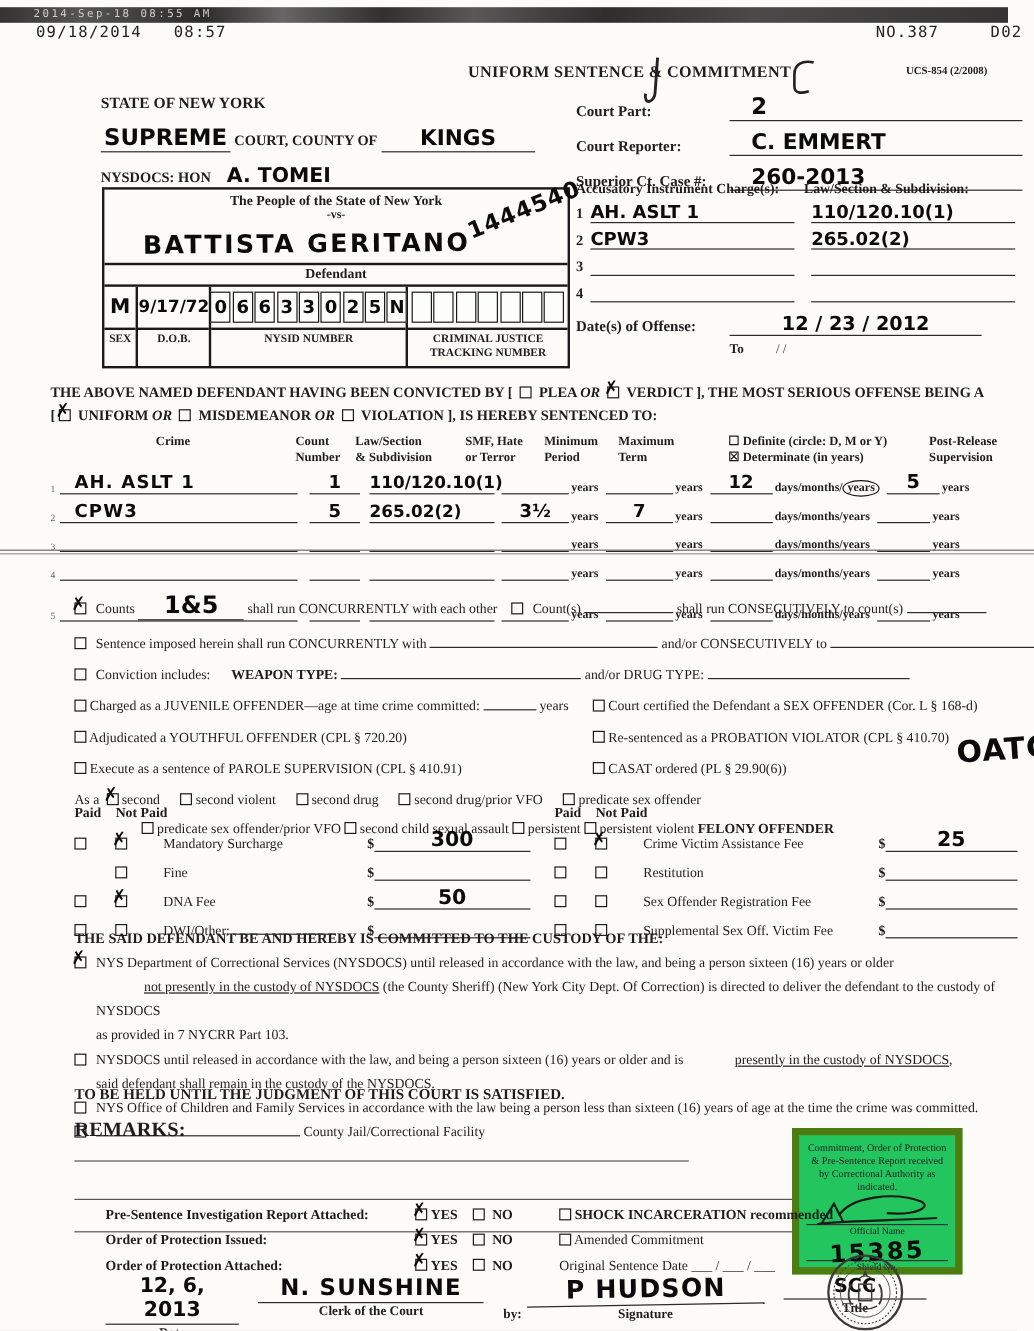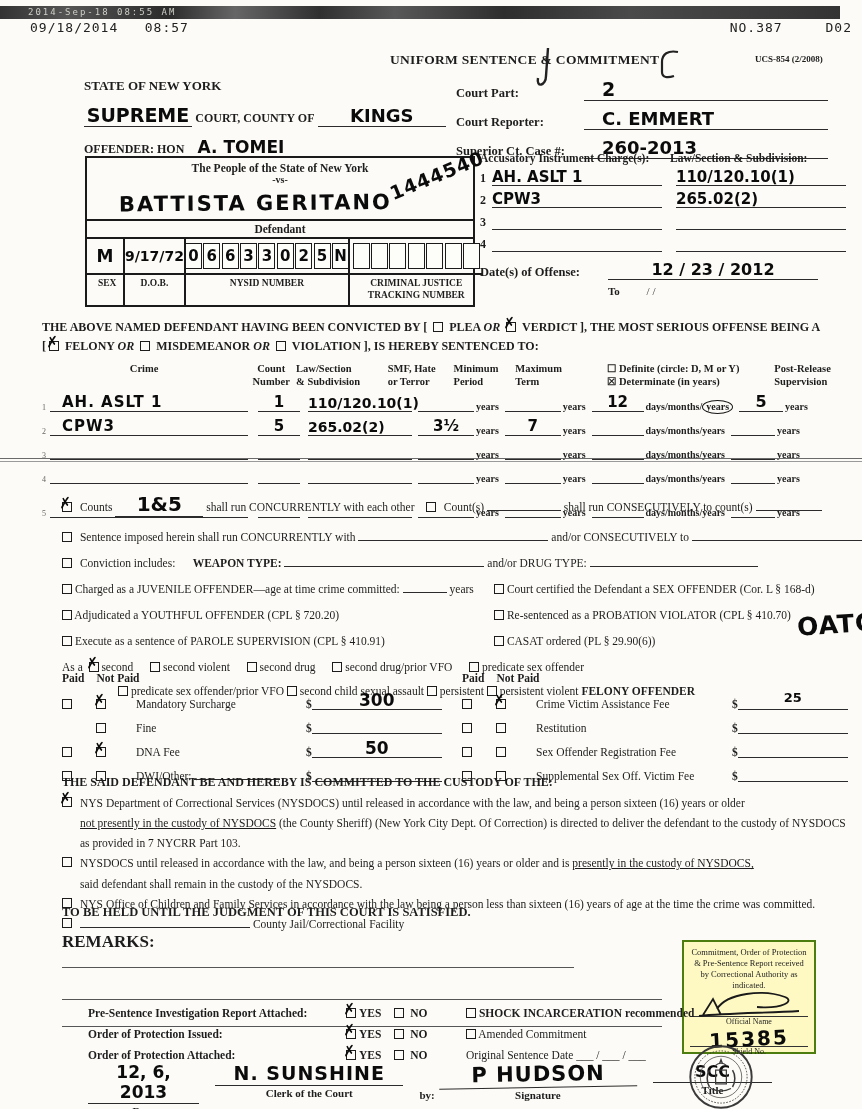--- a/index.html
+++ b/index.html
@@ -30,38 +30,38 @@
       transform:rotate(-6deg);line-height:15px;}
   .fill{display:inline-block;border-bottom:1.3px solid #2b2b2b;text-align:center;vertical-align:baseline;}
   .circled{border:1.6px solid #151515;border-radius:50%;padding:0 3px 1px 3px;}
   
   .titlerow{position:absolute;left:0;top:52px;width:862px;}
   .title{position:absolute;left:390px;top:0;font-size:13.5px;font-weight:700;letter-spacing:.3px;}
   .formno{position:absolute;left:755px;top:2px;font-size:9px;font-weight:700;}
   .penmark{position:absolute;}
   .hdr{position:absolute;left:0;top:78px;width:862px;font-size:13px;}
   .hdr .left{position:absolute;left:84px;width:380px;}
-  .hdr .right{position:absolute;left:456px;width:372px;}
+  .hdr .right{position:absolute;left:480px;width:372px;}
   .hdr-line{margin-bottom:10px;white-space:nowrap;}
   .rrow{display:flex;margin-bottom:7px;align-items:flex-end;}
   .rrow .rl{width:128px;font-weight:700;font-size:12.5px;}
   .rrow .rv{flex:1;border-bottom:1.3px solid #2b2b2b;text-align:left;padding-left:18px;}
   
   .midwrap{position:absolute;left:0;top:152px;width:862px;}
   .defbox{position:absolute;left:85px;top:4px;width:386px;border:2.5px solid #1a1a1a;background:#fcfbf7;}
   .defbox .cap{text-align:center;font-size:11.5px;font-weight:700;padding-top:4px;}
   .defbox .vs{text-align:center;font-size:10px;font-weight:700;}
   .defbox .dname{font-size:21px;padding:6px 0 4px 32px;letter-spacing:2px;transform:rotate(-.5deg);}
   .defbox .drow{border-top:2px solid #1a1a1a;text-align:center;font-size:11.5px;font-weight:700;padding:2px 0;}
   .docket{position:absolute;left:300px;top:6px;font-size:19px;transform:rotate(-22deg);letter-spacing:1px;}
   .idgrid{border-top:2px solid #1a1a1a;display:flex;}
   .idcol{border-right:2px solid #1a1a1a;display:flex;flex-direction:column;}
   .idcol:last-child{border-right:none;}
   .idval{height:34px;display:flex;align-items:center;justify-content:center;border-bottom:2px solid #1a1a1a;}
-  .idlab{font-size:9.5px;font-weight:700;text-align:center;padding:3px 11px;line-height:1.25;}
+  .idlab{font-size:9.5px;font-weight:700;text-align:center;padding:3px 1px;line-height:1.25;}
   .cells{display:flex;align-items:center;height:100%;padding:3px 2px;}
   .cell{width:15px;height:24px;border:1.5px solid #1a1a1a;margin:0 .7px;display:flex;align-items:center;
         justify-content:center;font-size:15px;background:#fdfdfa;}
   .charges{position:absolute;left:480px;top:0;width:378px;font-size:11.5px;}
   .chhead{display:flex;font-weight:700;}
   .chhead .c1{width:190px;} .chhead .c2{width:180px;}
   .chrow{display:flex;align-items:flex-end;margin-top:4px;}
   .chrow .no{width:12px;font-weight:700;font-size:12px;}
   .chrow .cv{width:170px;border-bottom:1.3px solid #2b2b2b;margin-right:14px;font-size:15px;height:17px;}
   .chrow .lv{width:170px;border-bottom:1.3px solid #2b2b2b;font-size:15px;height:17px;}
@@ -72,21 +72,21 @@
   .toline .tv{display:inline-block;width:180px;margin-left:24px;font-weight:400;font-size:11px;color:#333;}
   
   .conv{position:absolute;left:42px;top:318px;width:800px;font-size:12px;font-weight:700;line-height:1.55;}
   .conv .cb{margin:0 3px;}
   .conv i{font-style:italic;}
   
   .stable{position:absolute;left:42px;top:362px;width:812px;font-size:10.5px;}
   .shead{display:flex;font-weight:700;line-height:1.25;}
   .shead div{white-space:pre-line;}
   .sh-crime{width:205px;text-align:center;}
-  .sh-count{width:50px;text-align:center;}
+  .sh-count{width:50px;}
   .sh-law{width:92px;}
   .sh-smf{width:66px;}
   .sh-min{width:62px;}
   .sh-max{width:92px;}
   .sh-det{width:168px;}
   .sh-prs{width:80px;}
   .srow{display:flex;align-items:flex-end;height:24px;}
   .srow .rn{width:8px;font-size:8px;color:#666;}
   .s-crime{width:186px;border-bottom:1.3px solid #2b2b2b;margin-right:10px;font-size:15px;padding-left:12px;letter-spacing:1px;}
   .s-count{width:42px;border-bottom:1.3px solid #2b2b2b;margin-right:8px;text-align:center;font-size:15px;}
@@ -112,36 +112,36 @@
   .fees{position:absolute;left:62px;top:672px;width:790px;font-size:11.5px;}
   .feecols{display:flex;}
   .fcol-l{width:400px;} .fcol-r{flex:1;}
   .feehead{font-weight:700;margin-bottom:2px;}
   .feehead span{margin-right:12px;}
   .feerow{display:flex;align-items:flex-end;height:24px;}
   .feerow .p1{width:34px;} .feerow .p2{width:40px;}
   .feerow .fl{width:170px;font-size:11.5px;}
   .feerow .dollar{font-weight:700;}
   .feerow .fa{width:130px;border-bottom:1.3px solid #2b2b2b;text-align:center;font-size:17px;height:19px;}
-  .feerow .fa2{width:110px;border-bottom:1.3px solid #2b2b2b;text-align:center;font-size:13px;height:19px;}
+  .feerow .fa2{width:110px;border-bottom:1.3px solid #2b2b2b;text-align:center;font-size:17px;height:19px;}
   .dwiblank{display:inline-block;width:86px;border-bottom:1.3px solid #2b2b2b;height:12px;}
   
   .cust{position:absolute;left:62px;top:772px;width:792px;font-size:11.5px;line-height:1.75;}
   .cust .h{font-weight:700;font-size:12px;}
   .cust .opt{position:relative;padding-left:18px;}
   .cust .opt .cb{position:absolute;left:0;top:4px;}
-  .u{text-decoration:underline;}
+  .u{text-decoration:underline;margin-left:40px;}
   
   .held{position:absolute;left:62px;top:905px;width:600px;font-size:12.5px;font-weight:700;}
   .remarks{position:absolute;left:62px;top:932px;width:600px;font-size:17px;font-weight:700;}
   .remline{border-bottom:1.2px solid #555;height:26px;width:600px;}
   .remline.first{display:inline-block;width:512px;vertical-align:baseline;height:15px;}
   
-  .stamp{position:absolute;left:682px;top:940px;width:118px;height:100px;border:2px solid #4d7c0f;
-         padding:5px 6px;font-size:8.5px;text-align:center;line-height:1.3;background:#fef9c3;}
+  .stamp{position:absolute;left:660px;top:940px;width:118px;height:100px;border:6px solid #4d7c0f;
+         padding:5px 6px;font-size:8.5px;text-align:center;line-height:1.3;background:#22c55e;}
   .stamp .sig{margin-top:-2px;}
   .stamp .ln{border-top:1px solid #333;margin-top:-6px;}
   .stamp .sl{font-size:8px;}
   .shieldhw{font-size:20px;letter-spacing:2px;transform:rotate(-3deg);display:block;margin-top:-2px;}
   
   .bott{position:absolute;left:88px;top:1002px;width:700px;font-size:11.5px;}
   .brow{display:flex;height:21px;align-items:center;}
   .brow .bl{width:258px;font-weight:600;}
   .brow .yn{width:120px;}
   .brow .yn .cb{margin-right:3px;}
@@ -188,21 +188,21 @@
 
   <div class="hdr">
     <div class="left">
       <div class="hdr-line b">STATE OF NEW YORK</div>
       <div class="hdr-line">
         <span class="fill hw" style="width:108px;font-size:19px">SUPREME</span>
         <span class="b" style="font-size:12px">COURT, COUNTY OF</span>
         <span class="fill hw" style="width:128px;font-size:18px">KINGS</span>
       </div>
       <div class="hdr-line">
-        <span class="b" style="font-size:12px">OFFENDER: HON</span>
+        <span class="b" style="font-size:12px">NYSDOCS: HON</span>
         <span class="fill hw" style="width:210px;font-size:17px;text-align:left;padding-left:10px">A. TOMEI</span>
       </div>
     </div>
     <div class="right">
       <div class="rrow">
         <span class="rl">Court Part:</span>
         <span class="rv hw" style="font-size:19px">2</span>
       </div>
       <div class="rrow">
         <span class="rl">Court Reporter:</span>
@@ -302,21 +302,21 @@
 
   <div class="conv">
     <span>THE ABOVE NAMED DEFENDANT HAVING BEEN CONVICTED BY [</span>
     <span class="cb"></span>
     <span>PLEA</span>
     <i>OR</i>
     <span class="cb checked"><span class="x">✗</span></span>
     <span>VERDICT</span>
     <span>], THE MOST SERIOUS OFFENSE BEING A</span><br>
     <span>[</span><span class="cb checked"><span class="x">✗</span></span>
-    <span>FELONY</span>
+    <span>UNIFORM</span>
     <i>OR</i>
     <span class="cb"></span>
     <span>MISDEMEANOR</span>
     <i>OR</i>
     <span class="cb"></span>
     <span>VIOLATION</span>
     <span>], IS HEREBY SENTENCED TO:</span>
   </div>
 
   <div class="stable">

